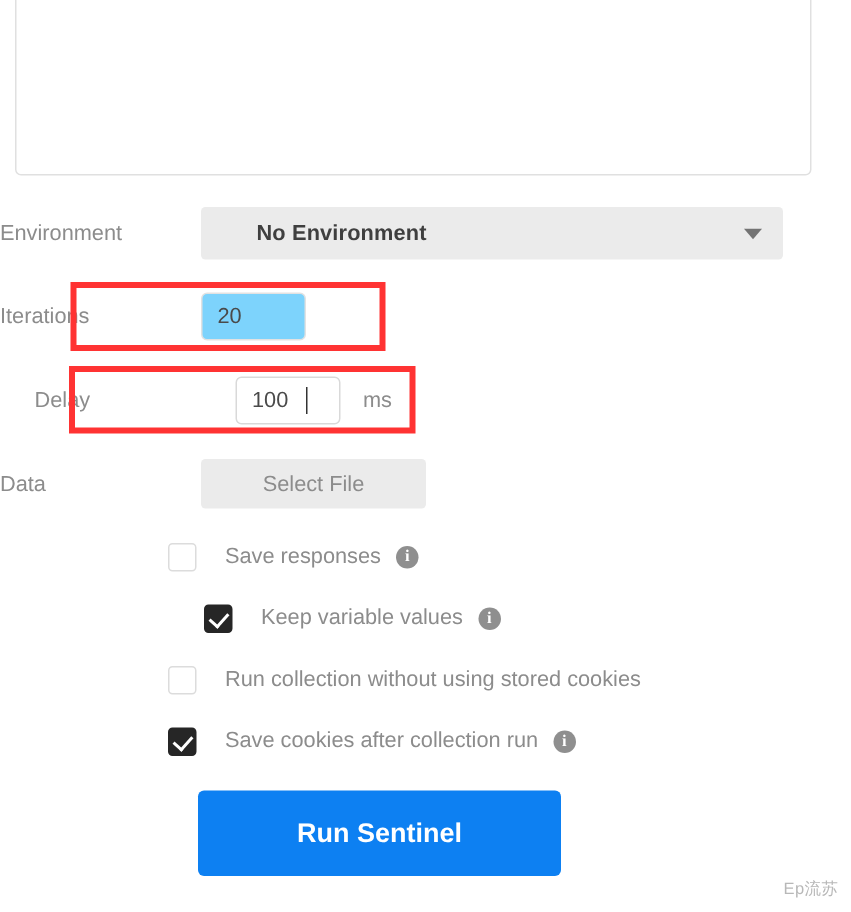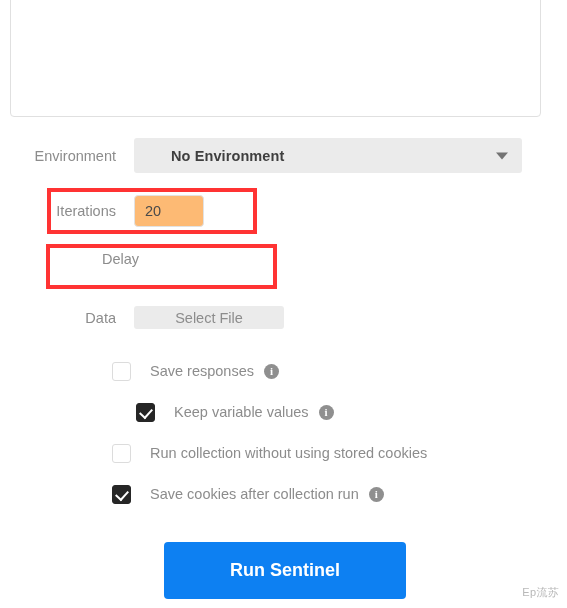--- a/index.html
+++ b/index.html
@@ -34,21 +34,21 @@
   
   .form-row {
     position: absolute;
     display: flex;
     align-items: center;
     left: 0;
   }
 
   .field-label {
     width: 134px;
-    text-align: right;
+    text-align: left;
     padding-right: 18px;
     font-size: 14.5px;
     color: #8c8c8c;
     white-space: nowrap;
   }
 
   
   .row-environment { top: 138px; }
   .env-select {
     width: 388px;
@@ -79,21 +79,21 @@
     border-top: 7px solid #737373;
   }
 
   
   .row-iterations { top: 195px; }
   .num-input {
     width: 70px;
     height: 32px;
     border: 1px solid #e2e2e2;
     border-radius: 4px;
-    background: #fdba74;
+    background: #7dd3fc;
     font-size: 14.5px;
     color: #4a4a4a;
     padding: 0 10px;
     font-family: "Liberation Sans", sans-serif;
     outline: none;
   }
   .num-input.focused {
     background: #ffffff;
     border-color: #d9d9d9;
   }
@@ -112,21 +112,21 @@
   .unit-label {
     margin-left: 15px;
     font-size: 14.5px;
     color: #8c8c8c;
   }
 
   
   .row-data { top: 306px; }
   .select-file-btn {
     width: 150px;
-    height: 23px;
+    height: 33px;
     background: #ebebeb;
     border: none;
     border-radius: 3px;
     color: #8c8c8c;
     font-size: 14.5px;
     font-family: "Liberation Sans", sans-serif;
     cursor: pointer;
   }
 
   
@@ -186,32 +186,31 @@
     align-items: center;
     justify-content: center;
     line-height: 1;
     flex: none;
   }
 
   
   .run-button {
     position: absolute;
     left: 132px;
-    top: 542px;
+    top: 527px;
     width: 242px;
     height: 57px;
     background: #0d80f2;
     border: none;
     border-radius: 4px;
     color: #ffffff;
     font-size: 18px;
     font-weight: bold;
     font-family: "Liberation Sans", sans-serif;
     cursor: pointer;
-    margin-left: 32px;
   }
 
   
   .annotation-box {
     position: absolute;
     border: 4px solid #f33;
     pointer-events: none;
   }
   .annotation-iterations {
     left: 47px;
@@ -251,20 +250,25 @@
     </div>
   </div>
 
   <div class="form-row row-iterations">
     <div class="field-label">Iterations</div>
     <input class="num-input" type="text" value="20" style="">
   </div>
 
   <div class="form-row row-delay">
     <div class="field-label">Delay</div>
+    <div class="delay-wrap">
+      <input class="num-input focused" type="text" value="100" style="">
+      <span class="text-caret"></span>
+      <span class="unit-label">ms</span>
+    </div>
   </div>
 
   <div class="form-row row-data">
     <div class="field-label">Data</div>
     <button class="select-file-btn">Select File</button>
   </div>
 
   <div class="check-row check-row-0">
     <span class="checkbox"></span>
     <span class="check-label">Save responses</span>

